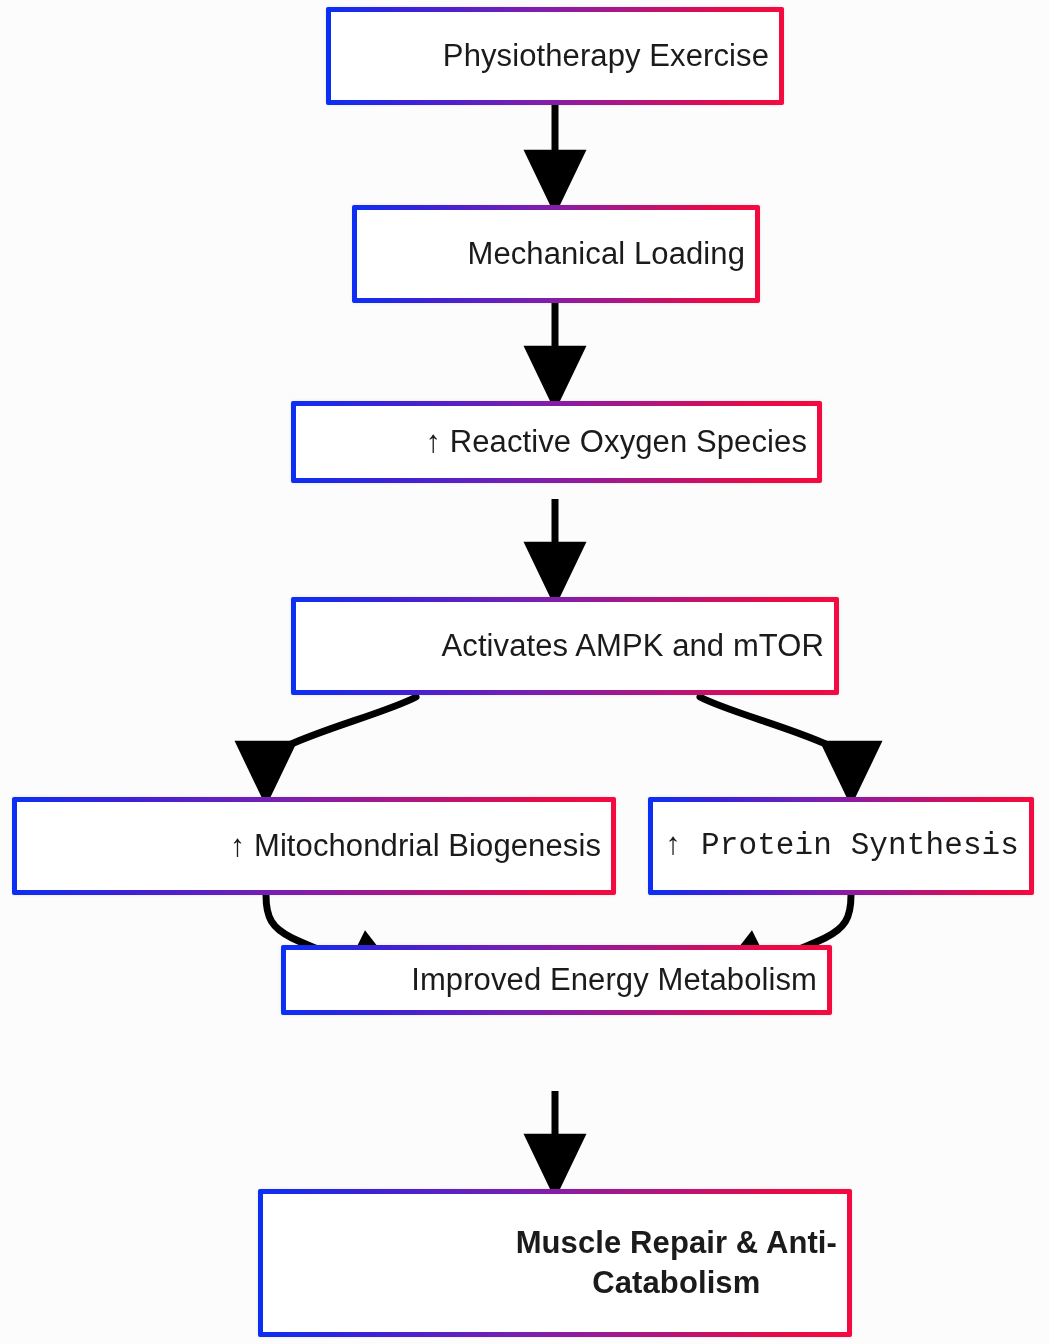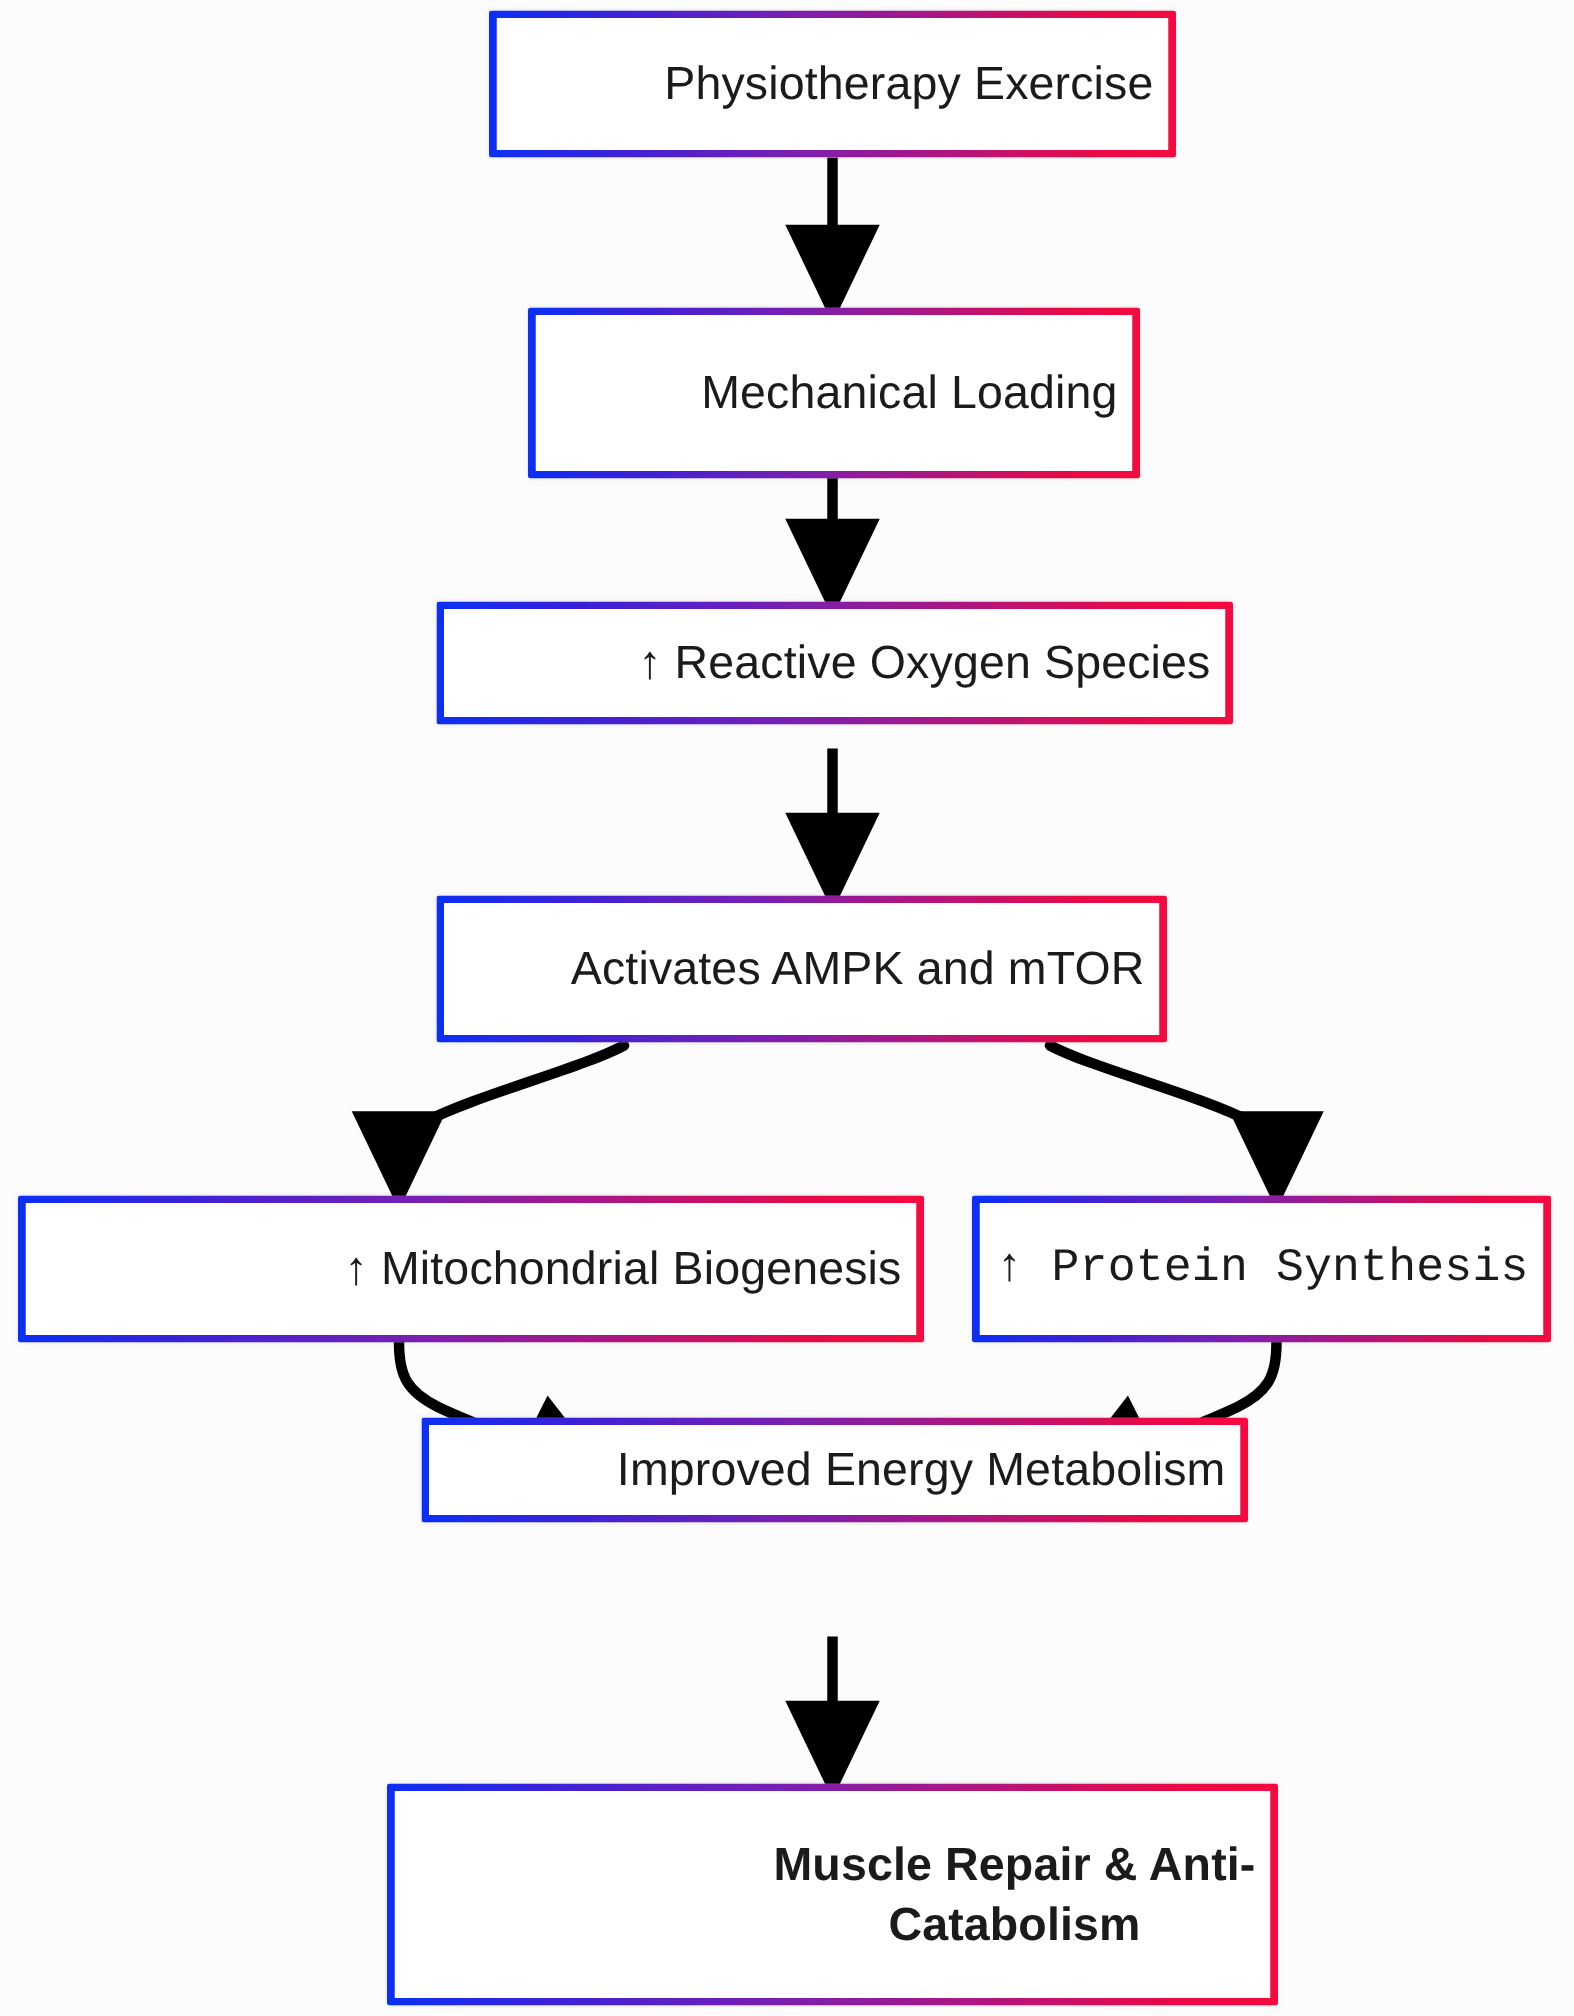--- a/index.html
+++ b/index.html
@@ -49,23 +49,23 @@
     letter-spacing: 0.1px;
     white-space: pre-line;
     padding: 0 10px;
   }
   .node-label.two-line {
     font-size: 31px;
     line-height: 1.30;
   }
   
   #node-physiotherapy-exercise { left: 326px; top: 7px;    width: 458px; height: 98px; }
-  #node-mechanical-loading     { left: 352px; top: 205px;  width: 408px; height: 114px; }
+  #node-mechanical-loading     { left: 352px; top: 205px;  width: 408px; height: 98px; }
   #node-reactive-oxygen        { left: 291px; top: 401px;  width: 531px; height: 82px; }
-  #node-activates-ampk-mtor    { left: 291px; top: 597px;  width: 487px; height: 98px; }
+  #node-activates-ampk-mtor    { left: 291px; top: 597px;  width: 548px; height: 98px; }
   #node-mitochondrial-biogenesis { left: 12px;  top: 797px; width: 604px; height: 98px; }
   #node-protein-synthesis      { left: 648px; top: 797px;  width: 386px; height: 98px; font-family: Liberation Mono, monospace; }
   #node-energy-metabolism      { left: 281px; top: 945px;  width: 551px; height: 70px; }
   #node-muscle-repair          { left: 258px; top: 1189px; width: 594px; height: 148px; font-weight: bold; }
 </style>
 </head>
 <body>
 
 <div id="canvas">
 

